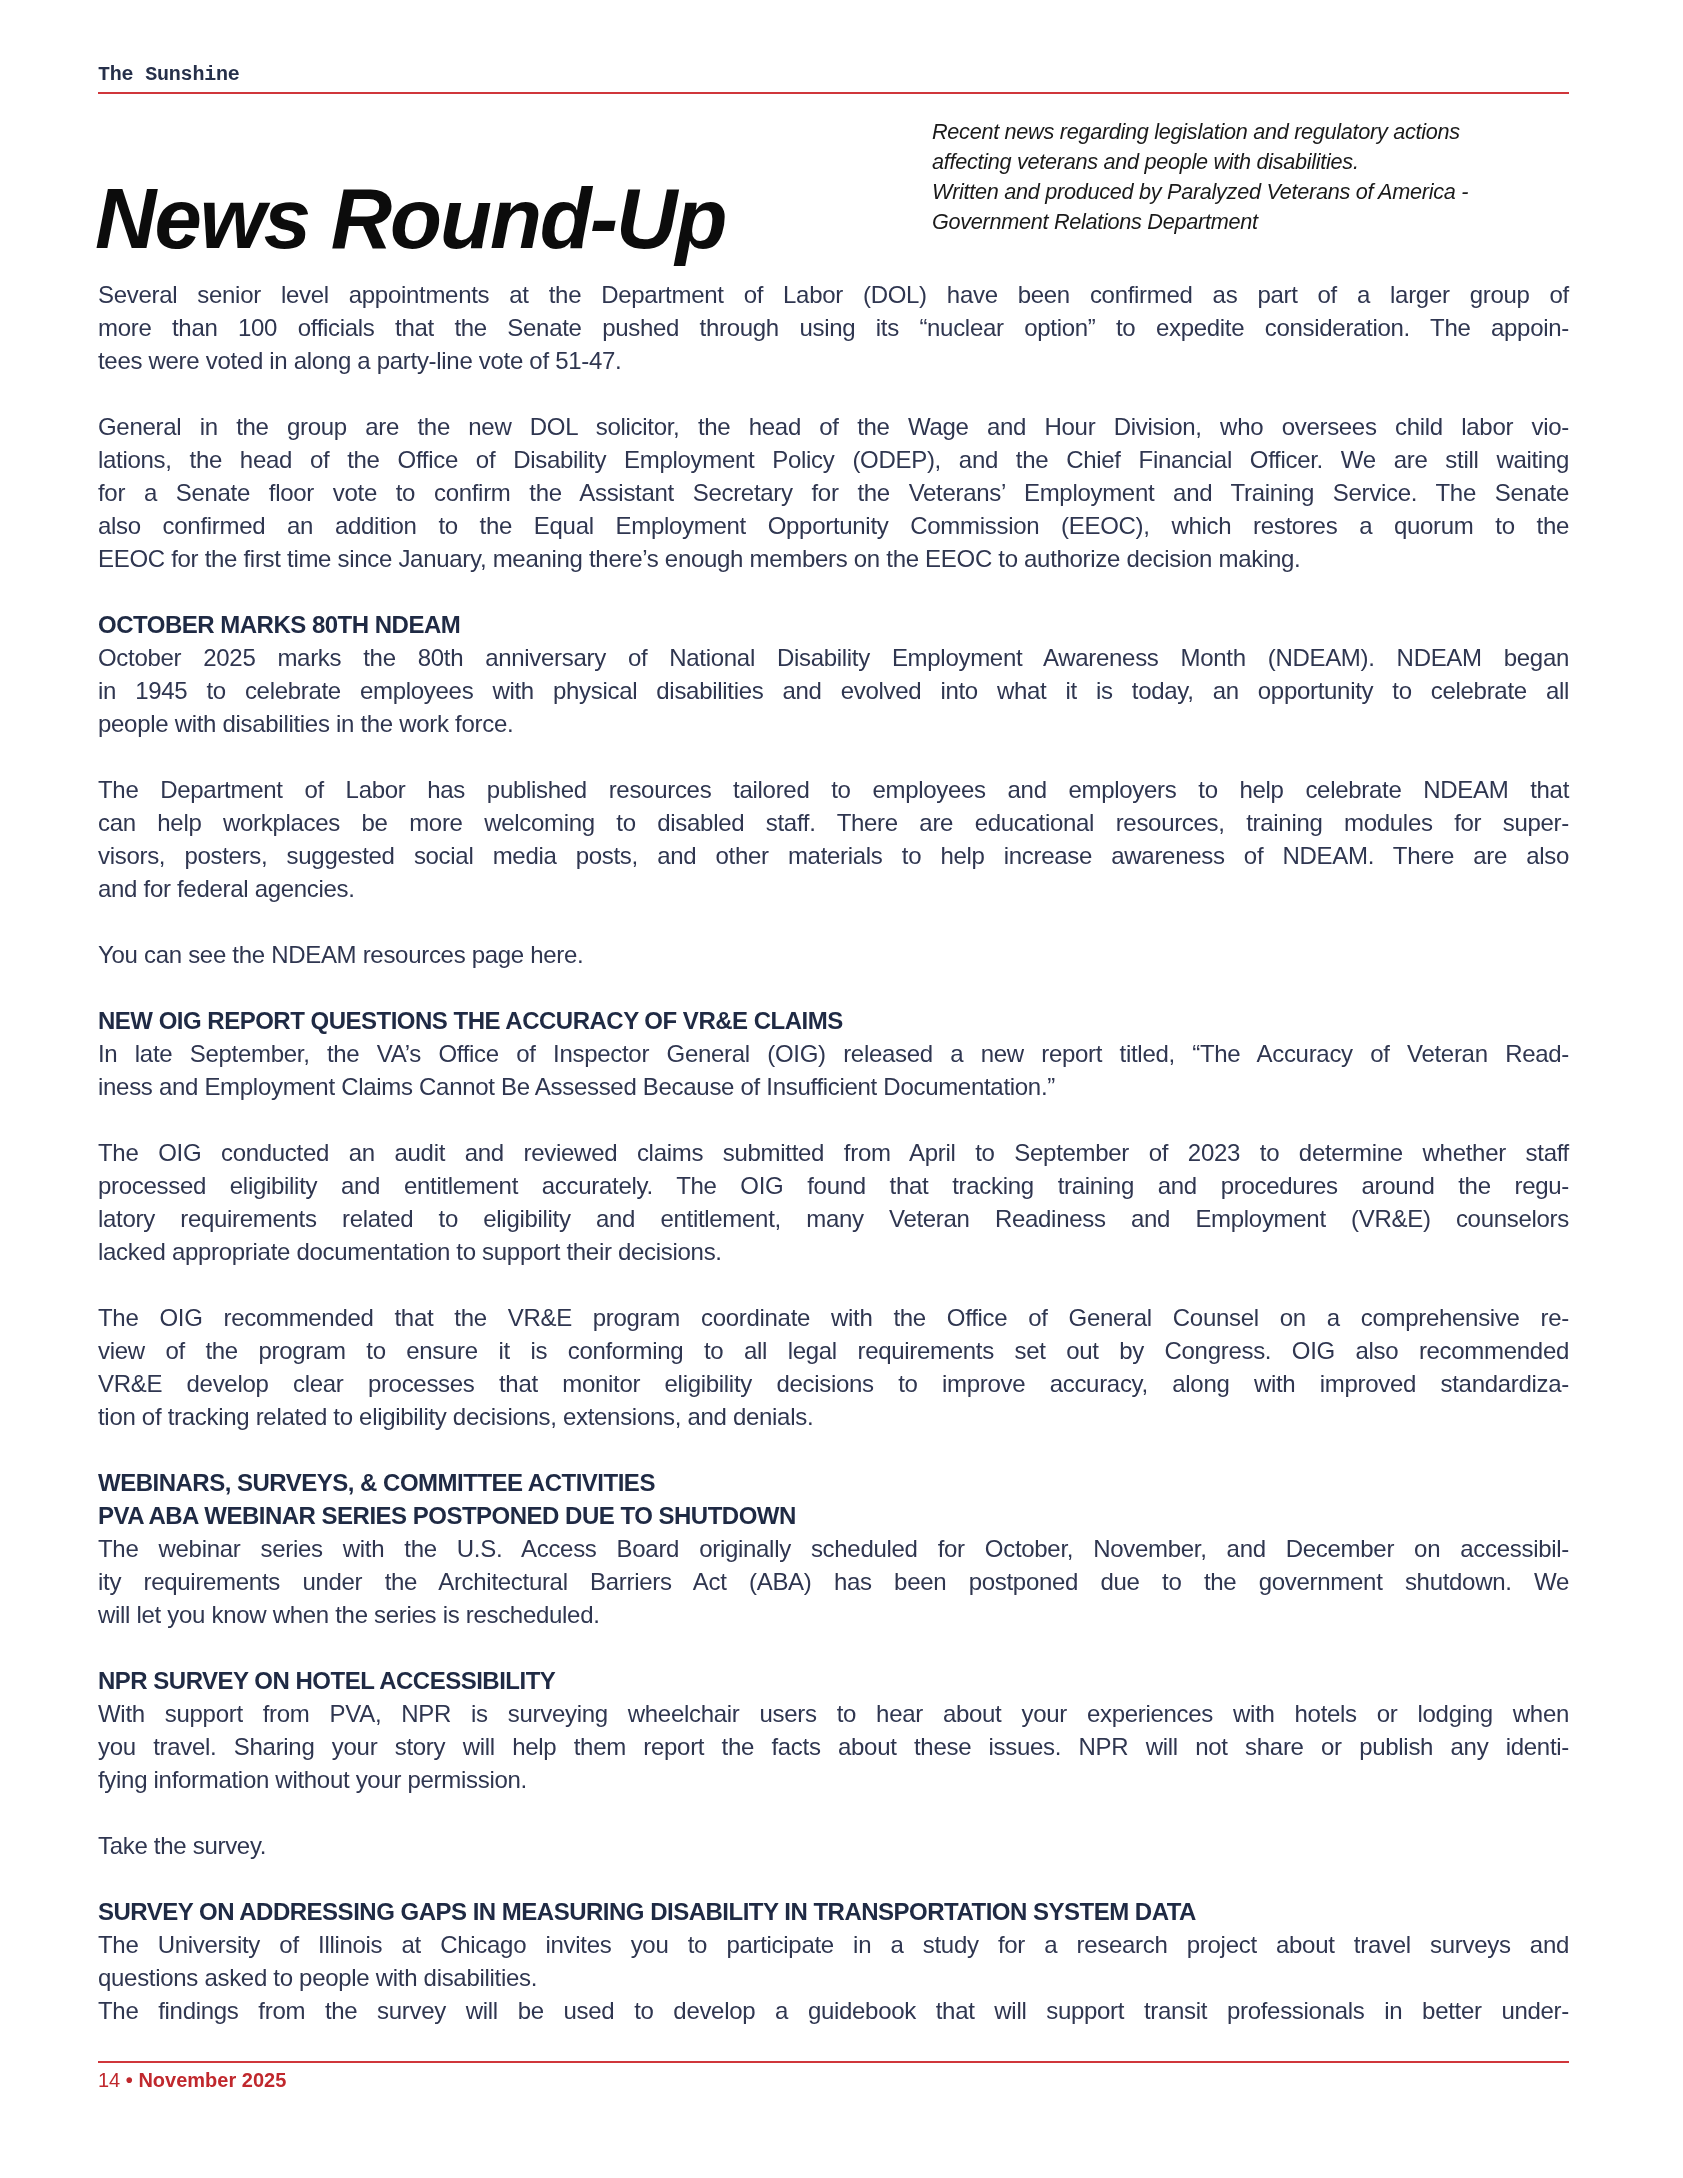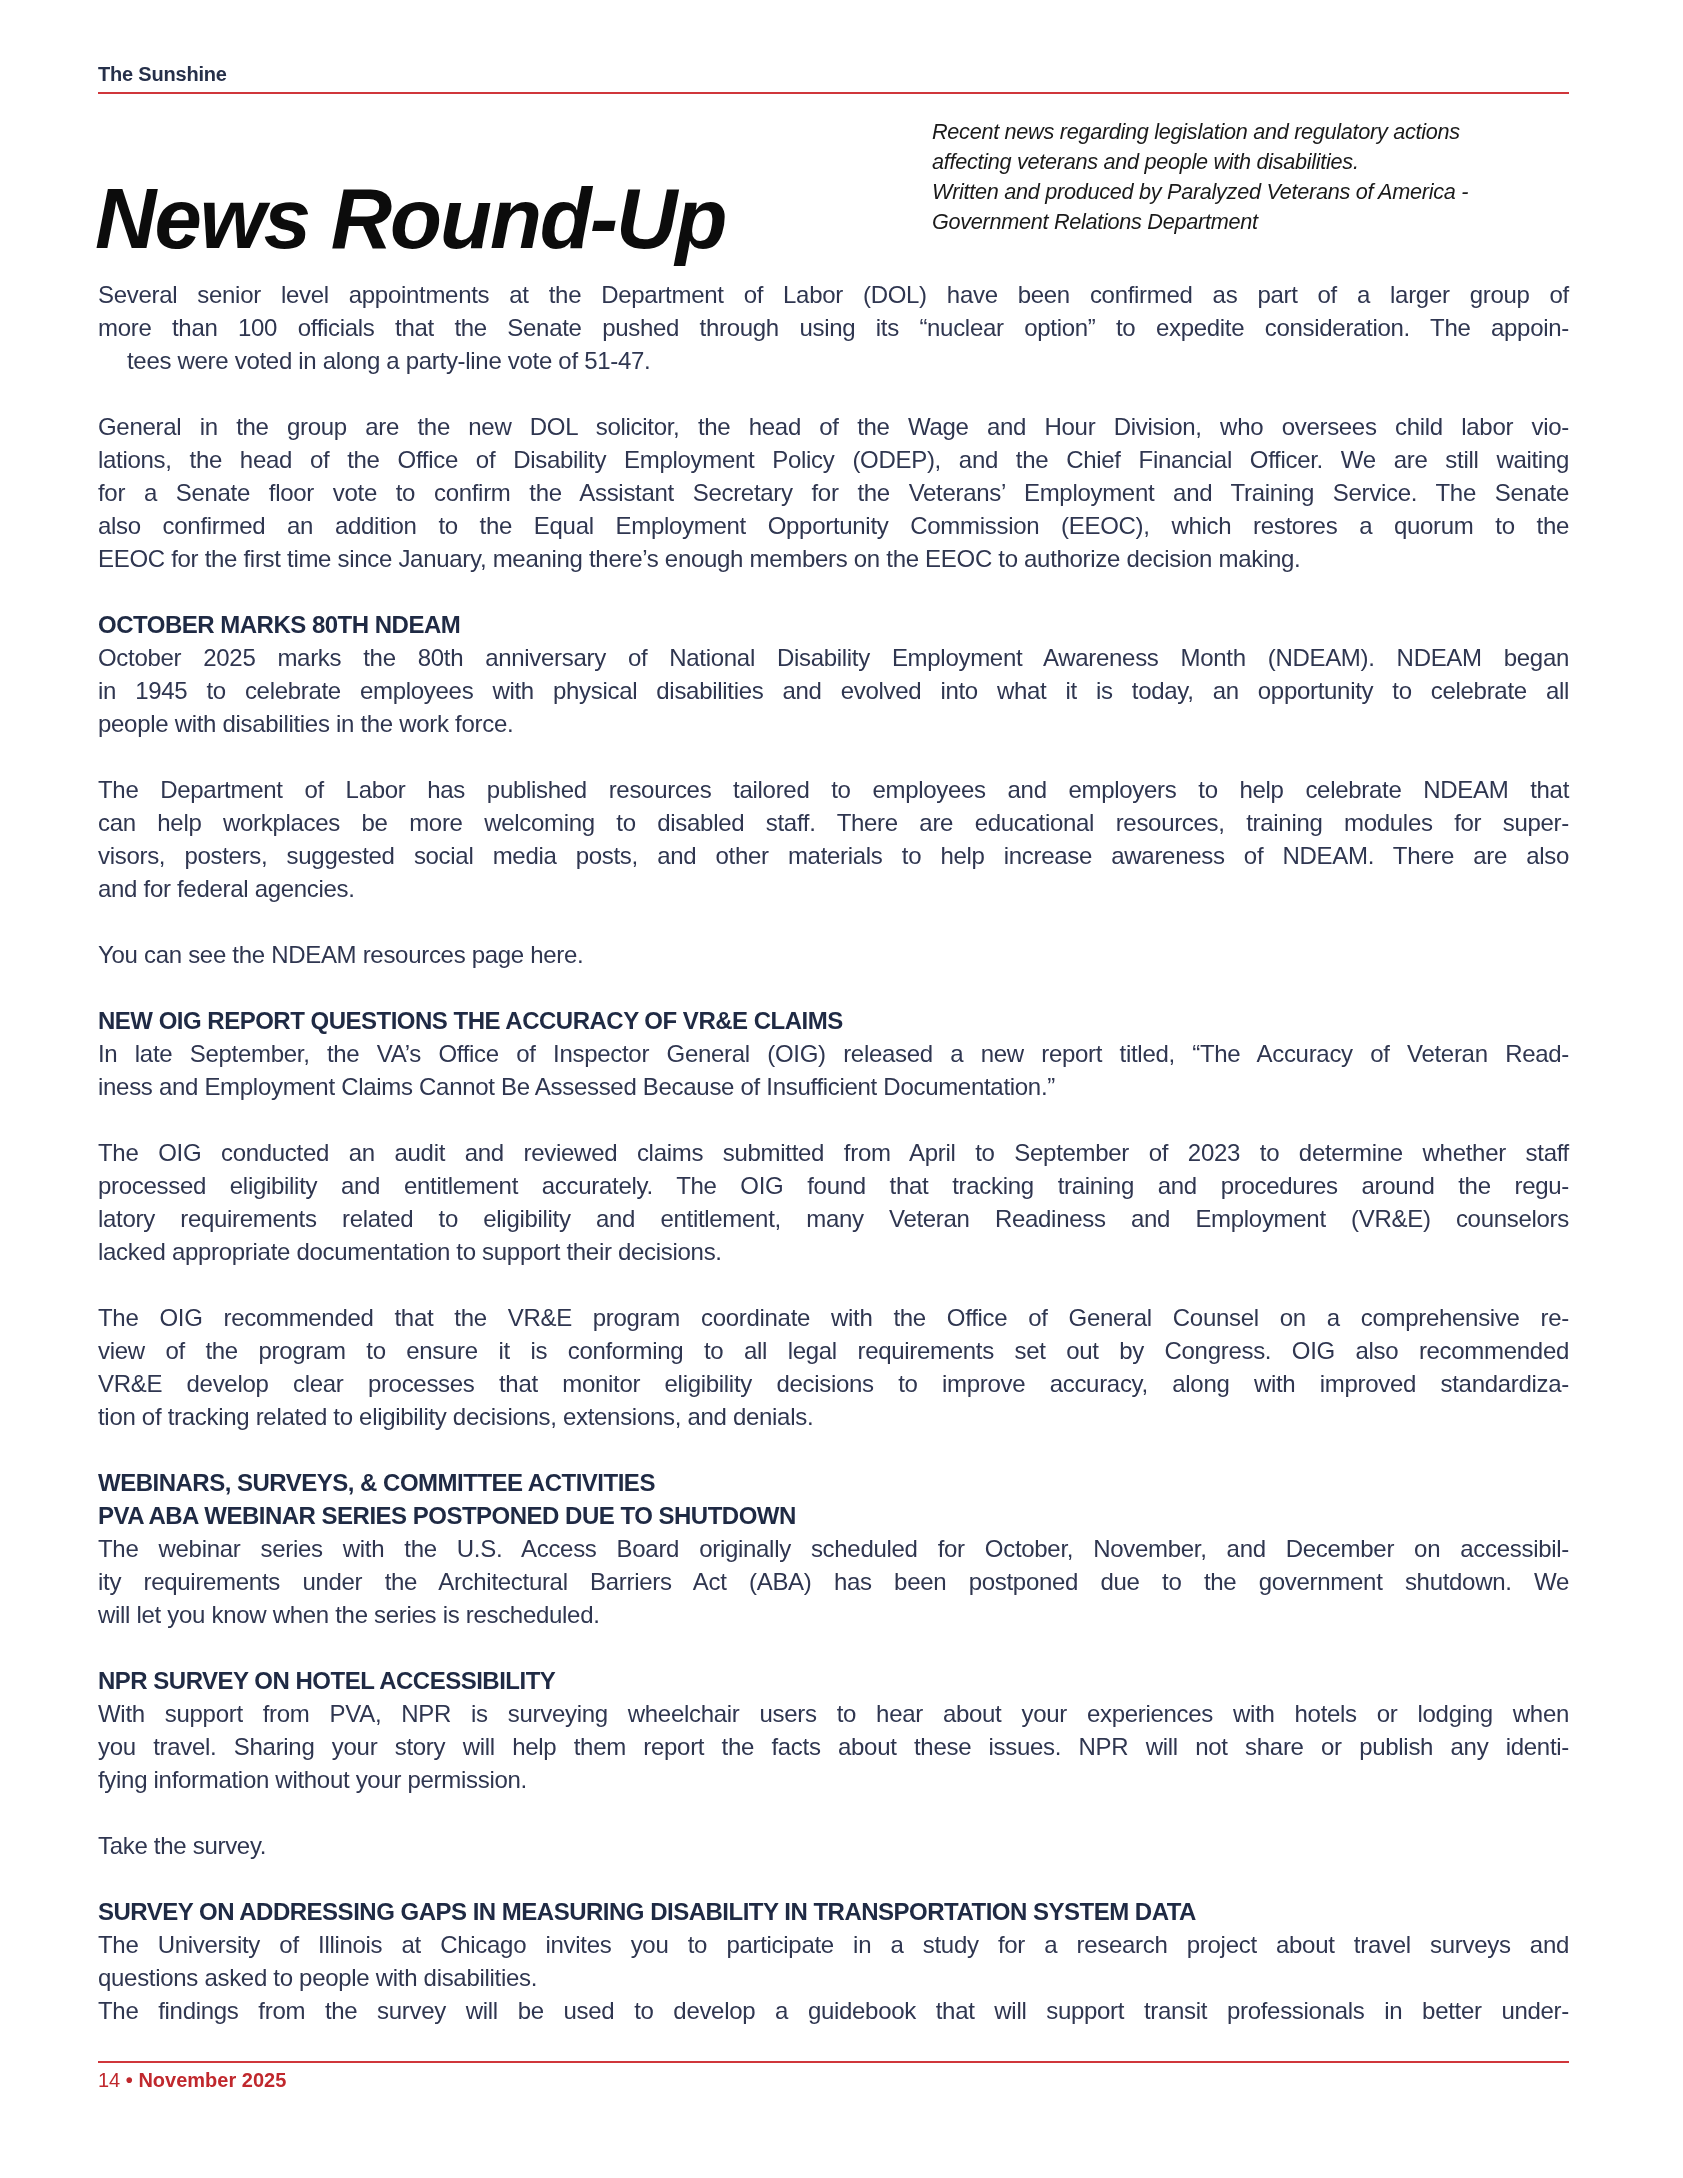--- a/index.html
+++ b/index.html
@@ -1,21 +1,21 @@
 <!DOCTYPE html>
 <html><head>
 <meta charset="utf-8">
 <style>
   html, body { margin: 0; padding: 0; background: #ffffff; }
   body { width: 1683px; height: 2178px; position: relative; overflow: hidden; }
   .page { position: absolute; left: 0; top: 0; width: 1683px; height: 2178px; }
 
   .running-head {
     position: absolute; left: 98px; top: 63px;
-    font-family: Liberation Sans, sans-serif; font-weight: bold;
+    font-family: Liberation Mono, monospace; font-weight: bold;
     font-size: 20px; color: #26304a; letter-spacing: -0.2px;
   }
   .rule-top {
     position: absolute; left: 98px; top: 92px; width: 1471px; height: 2px;
     background: #d0363b;
   }
   .title {
     position: absolute; left: 95px; top: 119px;
     font-family: "Liberation Sans", sans-serif; font-weight: bold; font-style: italic;
     font-size: 85px; line-height: 1; color: #0c0c0c; letter-spacing: -2px;
@@ -67,21 +67,21 @@
     <div style="transform-origin: 0px 0px; transform: scaleX(0.9848);">Recent news regarding legislation and regulatory actions</div>
     <div style="transform-origin: 0px 0px; transform: scaleX(0.9848);">affecting veterans and people with disabilities.</div>
     <div style="transform-origin: 0px 0px; transform: scaleX(0.9848);">Written and produced by Paralyzed Veterans of America -</div>
     <div style="transform-origin: 0px 0px; transform: scaleX(0.9848);">Government Relations Department</div>
   </div>
 
   <div class="content" id="content">
       <p class="para">
         <span class="line" style="display: block; width: 1471px;">Several senior level appointments at the Department of Labor (DOL) have been confirmed as part of a larger group of</span>
         <span class="line" style="display: block; width: 1471px;">more than 100 officials that the Senate pushed through using its “nuclear option” to expedite consideration. The appoin-</span>
-        <span class="line last" style="display: block; width: auto; margin-left: 29px;">tees were voted in along a party-line vote of 51-47.</span>
+        <span class="line last" style="display: block; width: auto;">tees were voted in along a party-line vote of 51-47.</span>
       </p>
       <div class="gap"></div>
       <p class="para">
         <span class="line" style="display: block; width: 1471px;">General in the group are the new DOL solicitor, the head of the Wage and Hour Division, who oversees child labor vio-</span>
         <span class="line" style="display: block; width: 1471px;">lations, the head of the Office of Disability Employment Policy (ODEP), and the Chief Financial Officer. We are still waiting</span>
         <span class="line" style="display: block; width: 1471px;">for a Senate floor vote to confirm the Assistant Secretary for the Veterans’ Employment and Training Service. The Senate</span>
         <span class="line" style="display: block; width: 1471px;">also confirmed an addition to the Equal Employment Opportunity Commission (EEOC), which restores a quorum to the</span>
         <span class="line last" style="display: block; width: auto;">EEOC for the first time since January, meaning there’s enough members on the EEOC to authorize decision making.</span>
       </p>
       <div class="gap"></div>

